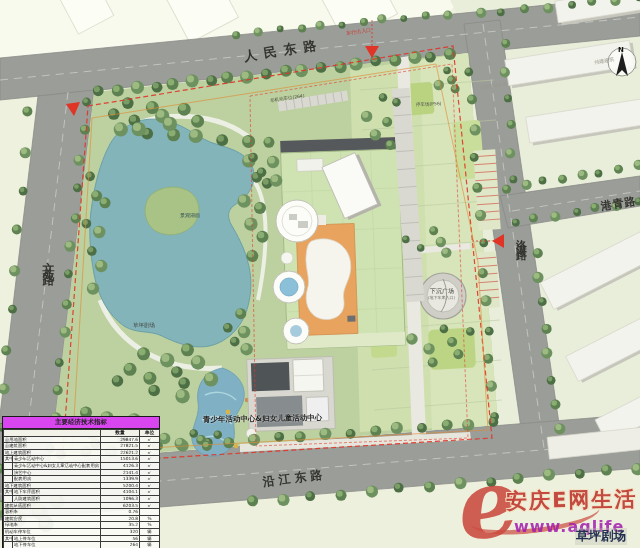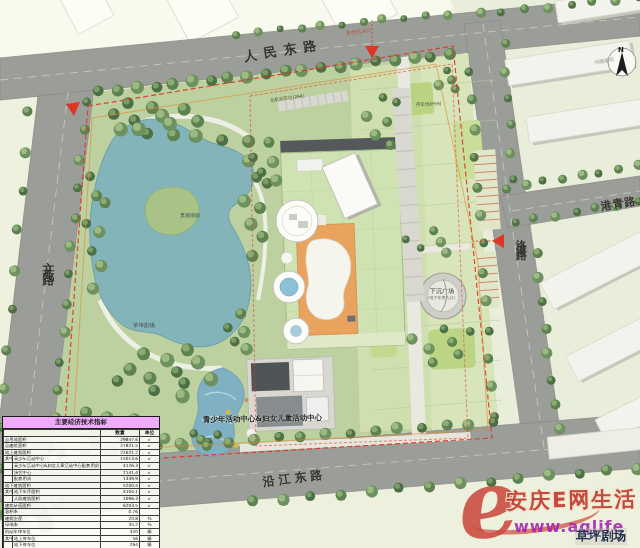--- a/index.html
+++ b/index.html
@@ -7,21 +7,21 @@
          font-family:"DejaVu Sans",sans-serif;}
   .stage svg{position:absolute;left:0;top:0;z-index:1;}
   .lbl{position:absolute;z-index:5;white-space:nowrap;color:#34342f;transform-origin:0 0;line-height:1.05;}
   .lbl.road{font-weight:bold;}
   .vert{writing-mode:vertical-rl;text-orientation:upright;}
   .caption{font-weight:bold;color:#1f1f1d;text-shadow:0 0 2px rgba(255,255,255,.8);}
   
   .itable{position:absolute;left:2px;top:416px;width:156px;z-index:6;
           background:rgba(251,251,246,.93);border:1.5px solid #1a1a1a;}
   .it-title{font-size:6.5px;font-weight:bold;text-align:center;color:#222;
-            border-bottom:1px solid #222;padding:1px 0;background:#f0abfc;}
+            border-bottom:1px solid #222;padding:1px 0;background:#d946ef;}
   .itable table{border-collapse:collapse;width:100%;table-layout:fixed;}
   .itable th,.itable td{border:0.5px solid #3a3a3a;font-size:4.3px;line-height:5.6px;
             padding:0 1px;color:#222;overflow:hidden;white-space:nowrap;}
   .itable th{font-weight:bold;text-align:center;background:#f2f2e8;font-size:4.8px;}
   .itable td.g{width:8px;text-align:center;}
   .itable td.l{text-align:left;}
   .itable td.q{width:38px;text-align:right;}
   .itable td.u{width:17px;text-align:center;}
   col.cg{width:9px;}col.cl{width:88px;}col.cq{width:39px;}col.cu{width:20px;}
   

